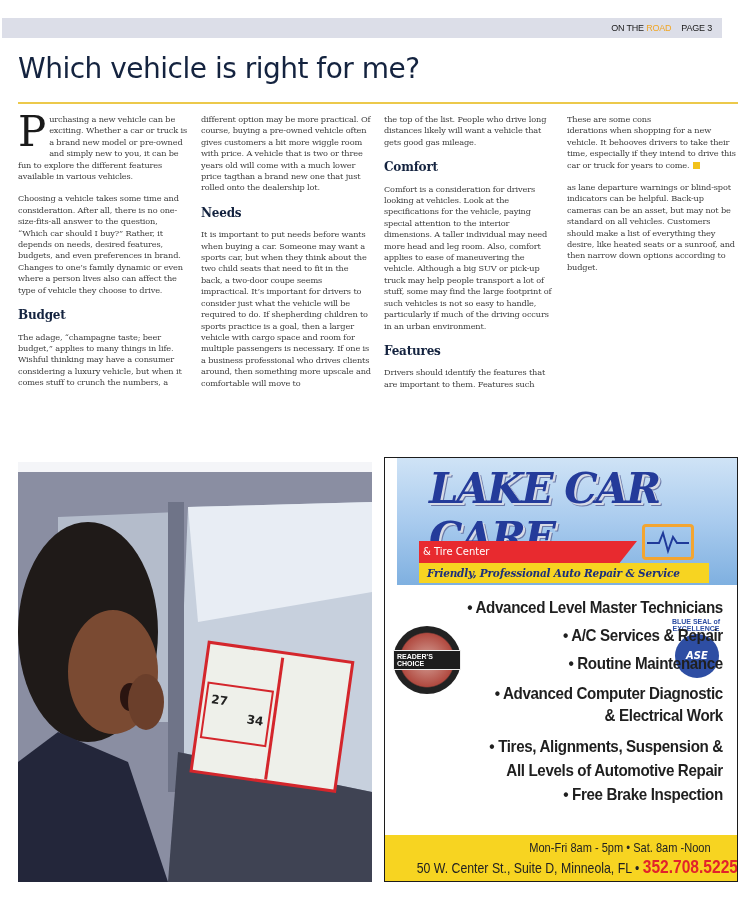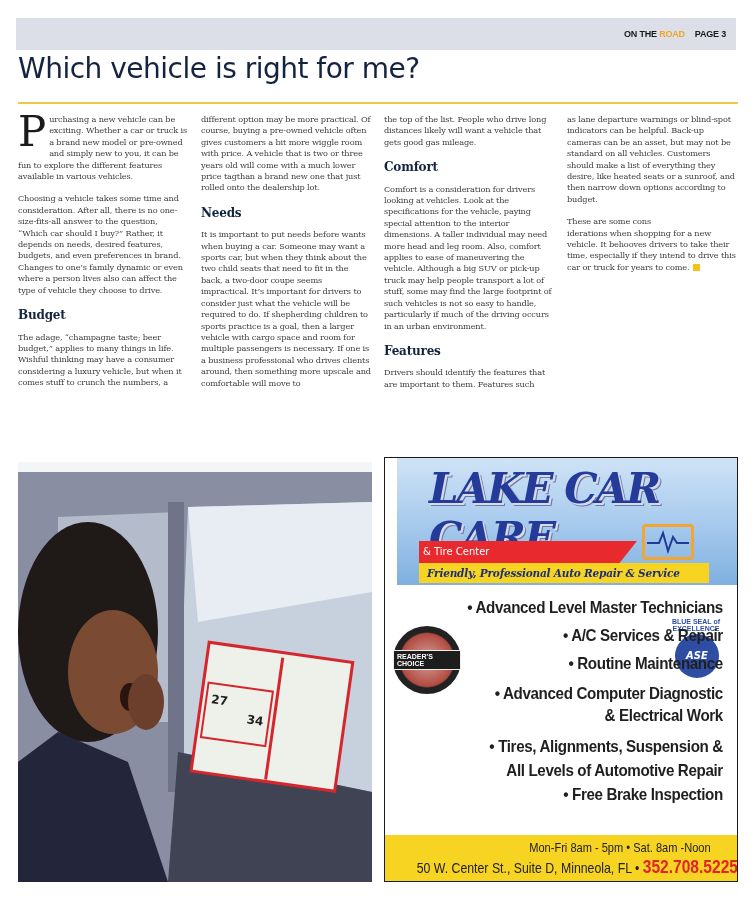--- a/index.html
+++ b/index.html
@@ -1,23 +1,23 @@
 <!DOCTYPE html>
 <html><head>
 <meta charset="utf-8">
 <style>
   * { box-sizing: border-box; margin: 0; padding: 0; }
   html, body { width: 756px; height: 900px; background: #ffffff; overflow: hidden; }
   body { position: relative; font-family: "DejaVu Serif", serif; color: #3a3a3a; }
 
   .header-bar {
-    position: absolute; left: 16px; top: 18px; width: 720px; height: 32px;
+    position: absolute; left: 2px; top: 18px; width: 720px; height: 20px;
     background: #dcdee8; display: flex; justify-content: flex-end; align-items: center;
     padding-right: 10px; gap: 10px;
-    font-family: "Liberation Sans", sans-serif; font-weight: bold; font-size: 9px;
+    font-family: "Liberation Sans", sans-serif; font-weight: normal; font-size: 9px;
     letter-spacing: -0.2px; color: #1a1a1a;
   }
   .header-bar .road { color: #f0a626; }
 
   .title {
     position: absolute; left: 18px; top: 52px;
     font-family: "DejaVu Sans", sans-serif; font-weight: normal; font-size: 28px;
     color: #14233f; letter-spacing: -0.5px;
   }
   .title-rule {
@@ -142,25 +142,25 @@
     <p>It is important to put needs before wants when buying a car. Someone may want a sports car, but when they think about the two child seats that need to fit in the back, a two-door coupe seems impractical. It’s important for drivers to consider just what the vehicle will be required to do. If shepherding children to sports practice is a goal, then a larger vehicle with cargo space and room for multiple passengers is necessary. If one is a business professional who drives clients around, then something more upscale and comfortable will move to</p>
   </div>
   <div class="col">
     <p>the top of the list. People who drive long distances likely will want a vehicle that gets good gas mileage.</p>
     <h2>Comfort</h2>
     <p>Comfort is a consideration for drivers looking at vehicles. Look at the specifications for the vehicle, paying special attention to the interior dimensions. A taller individual may need more head and leg room. Also, comfort applies to ease of maneuvering the vehicle. Although a big SUV or pick-up truck may help people transport a lot of stuff, some may find the large footprint of such vehicles is not so easy to handle, particularly if much of the driving occurs in an urban environment.</p>
     <h2>Features</h2>
     <p>Drivers should identify the features that are important to them. Features such</p>
   </div>
   <div class="col">
-    <p>as lane departure warnings or blind-spot indicators can be helpful. Back-up cameras can be an asset, but may not be standard on all vehicles. Customers should make a list of everything they desire, like heated seats or a sunroof, and then narrow down options according to budget.</p>
     <p>
       <span>These are some cons</span><br>
       <span>iderations when shopping for a new vehicle. It behooves drivers to take their time, especially if they intend to drive this car or truck for years to come.</span><span class="end-mark"></span>
     </p>
+    <p>as lane departure warnings or blind-spot indicators can be helpful. Back-up cameras can be an asset, but may not be standard on all vehicles. Customers should make a list of everything they desire, like heated seats or a sunroof, and then narrow down options according to budget.</p>
   </div>
 </div>
 
 <div class="photo">
   <svg width="354" height="420" viewBox="0 0 354 420">
     <rect x="0" y="0" width="354" height="40" fill="#f4f5f8"></rect>
     <rect x="0" y="10" width="354" height="410" fill="#8a8ea2"></rect>
     <polygon points="170,45 354,40 354,330 160,290" fill="#c7d0dd"></polygon>
     <polygon points="170,45 354,40 354,130 180,160" fill="#e8edf4"></polygon>
     <polygon points="40,55 160,50 150,260 40,260" fill="#b4bccb"></polygon>

